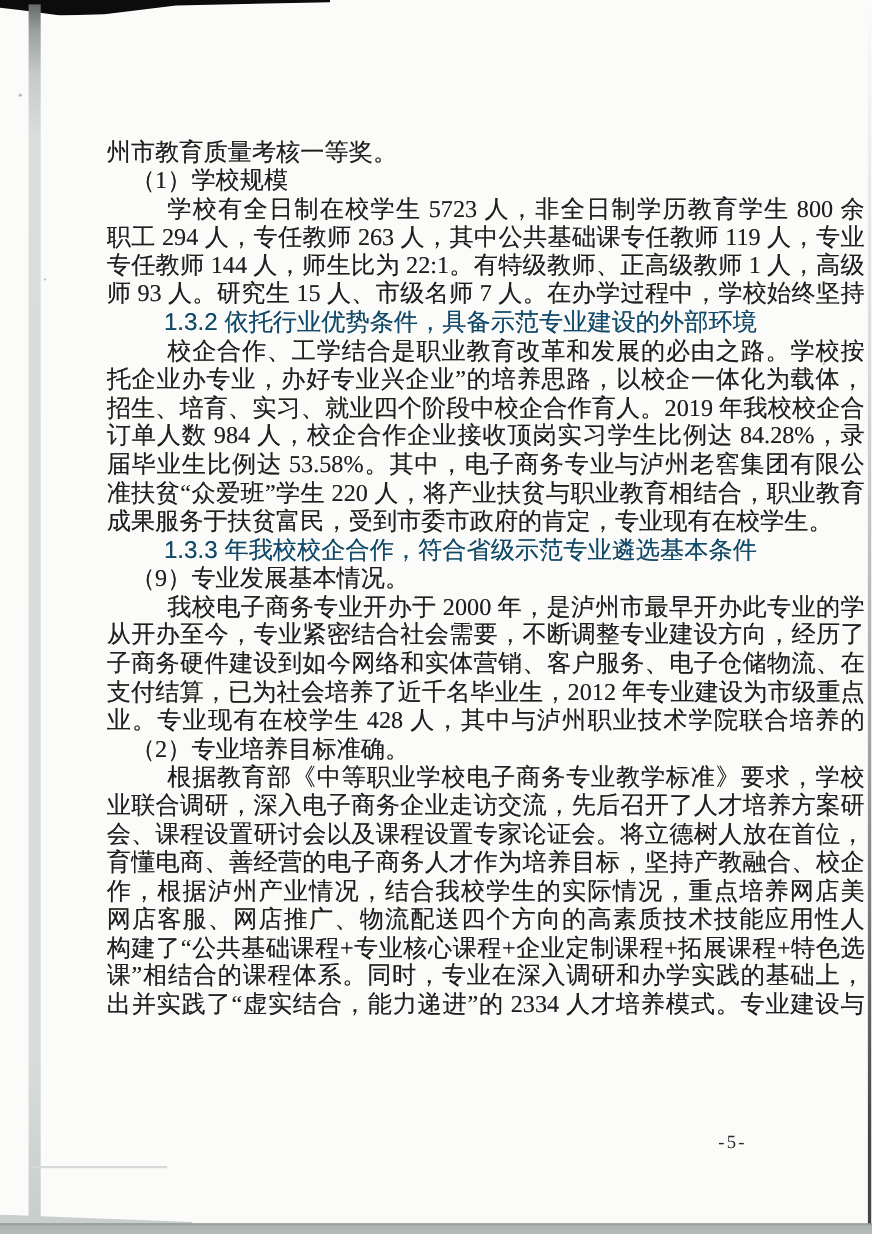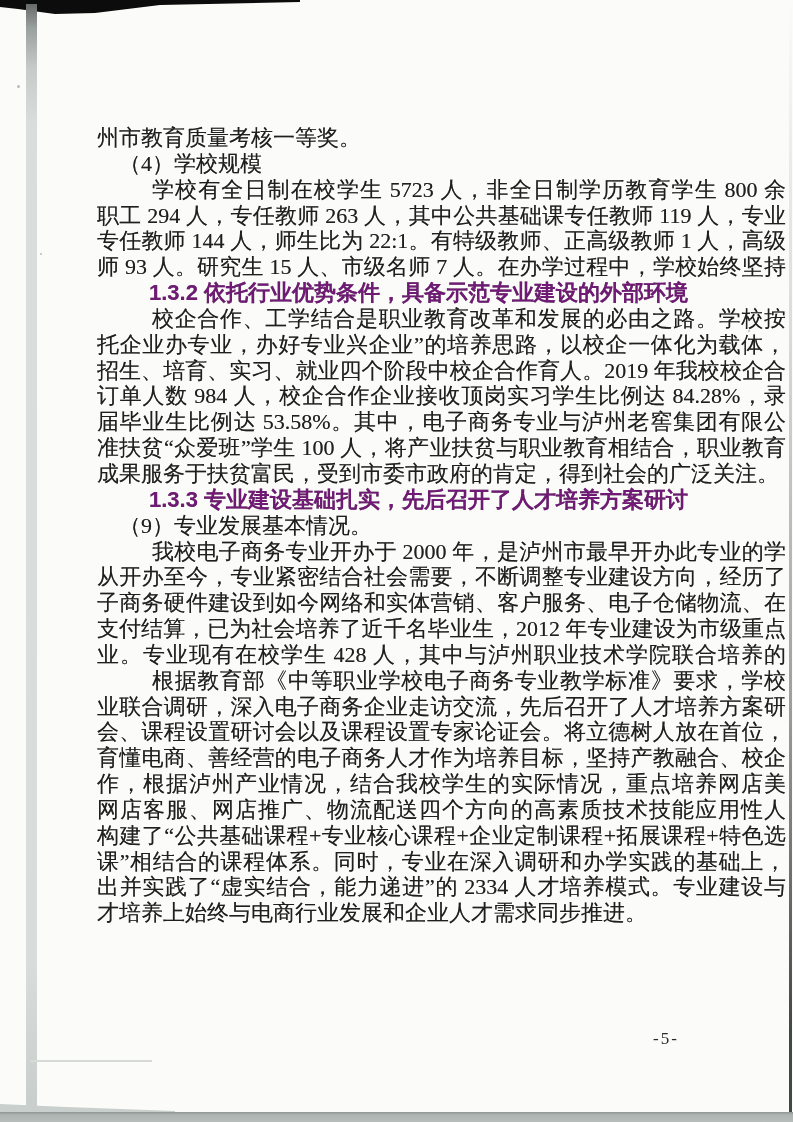--- a/index.html
+++ b/index.html
@@ -66,23 +66,23 @@
     overflow: hidden;
     text-align: justify;
     text-justify: inter-ideograph;
     text-align-last: left;
   }
   .line.fill  { text-align-last: justify; }
   .line.first { text-indent: 55px; }
   .line.bracket { text-indent: 22px; }
   .line.heading {
     text-indent: 52px;
-    font-weight: bold;
+    font-weight: normal;
     font-family: "Liberation Sans", sans-serif;
-    color: #701a75;
+    color: #0c4a6e;
   }
   .page-num {
     position: absolute; left: 653px; top: 1029px;
     font-size: 17px; letter-spacing: 2px;
     color: #2a2a2a;
     font-family: "Liberation Serif", serif;
   }
 </style>
 </head>
 <body>
@@ -92,45 +92,45 @@
 <div class="right-edge"></div>
 <div class="bottom-left-fold"></div>
 <div class="bottom-strip"></div>
 <div class="scratch-line"></div>
 <div class="speck s1"></div>
 <div class="speck s2"></div>
 <div class="speck s3"></div>
 
 <div class="text-block">
   <div class="line">州市教育质量考核一等奖。</div>
-  <div class="line bracket">（4）学校规模</div>
+  <div class="line bracket">（1）学校规模</div>
   <div class="line fill first">学校有全日制在校学生 5723 人，非全日制学历教育学生 800 余人。教</div>
   <div class="line fill">职工 294 人，专任教师 263 人，其中公共基础课专任教师 119 人，专业课</div>
   <div class="line fill">专任教师 144 人，师生比为 22:1。有特级教师、正高级教师 1 人，高级教</div>
   <div class="line fill">师 93 人。研究生 15 人、市级名师 7 人。在办学过程中，学校始终坚持“竞</div>
   <div class="line heading">1.3.2 依托行业优势条件，具备示范专业建设的外部环境</div>
   <div class="line fill first">校企合作、工学结合是职业教育改革和发展的必由之路。学校按照“依</div>
   <div class="line fill">托企业办专业，办好专业兴企业”的培养思路，以校企一体化为载体，在</div>
   <div class="line fill">招生、培育、实习、就业四个阶段中校企合作育人。2019 年我校校企合作</div>
   <div class="line fill">订单人数 984 人，校企合作企业接收顶岗实习学生比例达 84.28%，录取应</div>
   <div class="line fill">届毕业生比例达 53.58%。其中，电子商务专业与泸州老窖集团有限公司精</div>
-  <div class="line fill">准扶贫“众爱班”学生 100 人，将产业扶贫与职业教育相结合，职业教育</div>
-  <div class="line">成果服务于扶贫富民，受到市委市政府的肯定，得到社会的广泛关注。</div>
-  <div class="line heading">1.3.3 专业建设基础扎实，先后召开了人才培养方案研讨</div>
+  <div class="line fill">准扶贫“众爱班”学生 220 人，将产业扶贫与职业教育相结合，职业教育</div>
+  <div class="line">成果服务于扶贫富民，受到市委市政府的肯定，专业现有在校学生。</div>
+  <div class="line heading">1.3.3 年我校校企合作，符合省级示范专业遴选基本条件</div>
   <div class="line bracket">（9）专业发展基本情况。</div>
   <div class="line fill first">我校电子商务专业开办于 2000 年，是泸州市最早开办此专业的学校。</div>
   <div class="line fill">从开办至今，专业紧密结合社会需要，不断调整专业建设方向，经历了电</div>
   <div class="line fill">子商务硬件建设到如今网络和实体营销、客户服务、电子仓储物流、在线</div>
   <div class="line fill">支付结算，已为社会培养了近千名毕业生，2012 年专业建设为市级重点专</div>
   <div class="line fill">业。专业现有在校学生 428 人，其中与泸州职业技术学院联合培养的“3+2”</div>
+  <div class="line bracket">（2）专业培养目标准确。</div>
   <div class="line fill first">根据教育部《中等职业学校电子商务专业教学标准》要求，学校与企</div>
   <div class="line fill">业联合调研，深入电子商务企业走访交流，先后召开了人才培养方案研讨</div>
   <div class="line fill">会、课程设置研讨会以及课程设置专家论证会。将立德树人放在首位，培</div>
   <div class="line fill">育懂电商、善经营的电子商务人才作为培养目标，坚持产教融合、校企合</div>
   <div class="line fill">作，根据泸州产业情况，结合我校学生的实际情况，重点培养网店美工、</div>
   <div class="line fill">网店客服、网店推广、物流配送四个方向的高素质技术技能应用性人才。</div>
   <div class="line fill">构建了“公共基础课程+专业核心课程+企业定制课程+拓展课程+特色选修</div>
   <div class="line fill">课”相结合的课程体系。同时，专业在深入调研和办学实践的基础上，提</div>
   <div class="line fill">出并实践了“虚实结合，能力递进”的 2334 人才培养模式。专业建设与人</div>
-  <div class="line">才培养上始终与电商行业发展和企业人才需求同步推进。</div>
 </div>
 
 <div class="page-num">-5-</div>
 
 </body></html>

